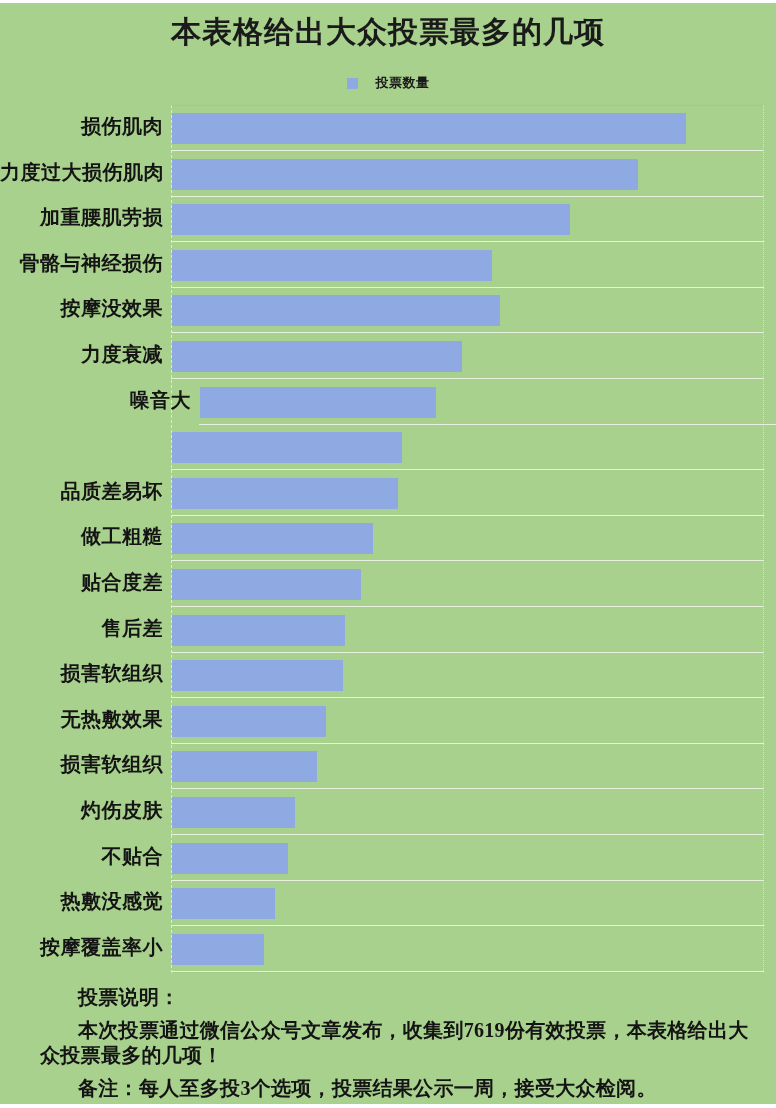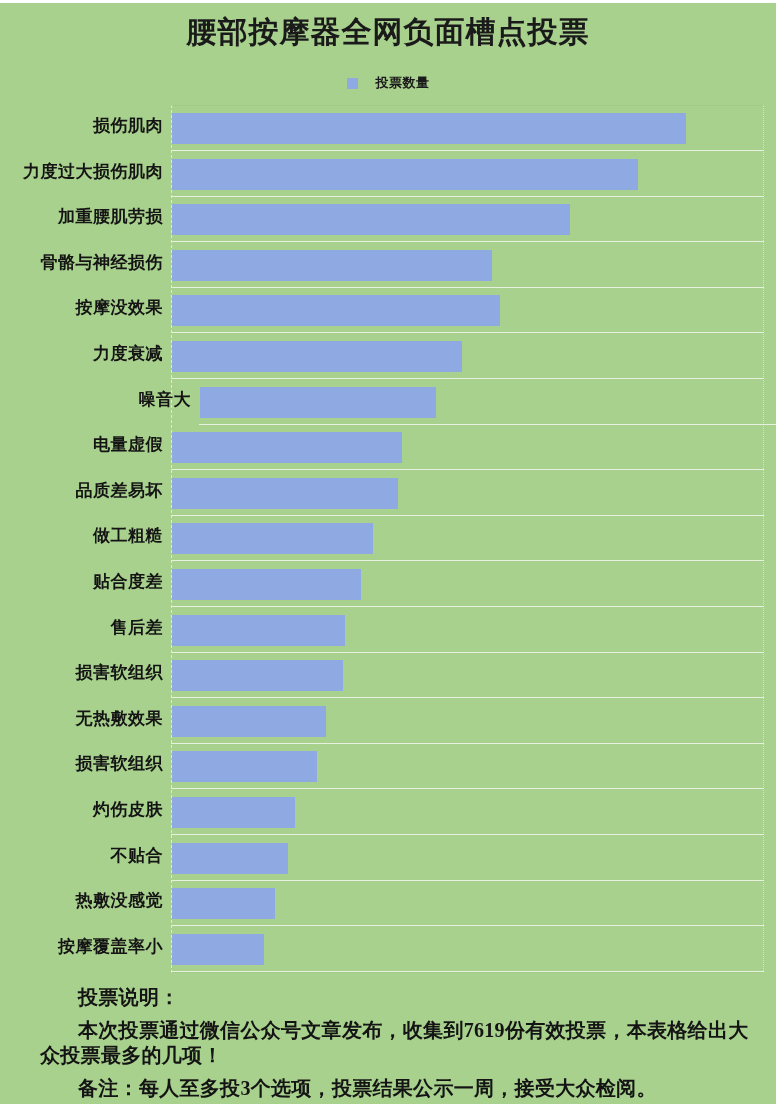--- a/index.html
+++ b/index.html
@@ -101,21 +101,21 @@
     top: 45.1px;
     height: 1px;
     background: #e8f1e0;
   }
   .row .cat-label {
     position: absolute;
     left: 0;
     width: 163px;
     top: 9px;
     text-align: right;
-    font-size: 17px;
+    font-size: 20px;
     font-weight: bold;
     color: #141414;
     letter-spacing: 0.5px;
     line-height: 24px;
     white-space: nowrap;
   }
   .row .bar {
     position: absolute;
     left: 172px;
     top: 8px;
@@ -146,21 +146,21 @@
     text-indent: 38px;
   }
 </style>
 </head>
 <body>
 
 <div id="page">
 
   <div class="top-rule"></div>
 
-  <div id="chart-title">腰部按摩器全网负面槽点投票</div>
+  <div id="chart-title">本表格给出大众投票最多的几项</div>
 
   <div id="legend">
     <span class="swatch"></span>
     <span class="legend-text">投票数量</span>
   </div>
 
   <div id="plot-wrap">
     <div id="plot-area"></div>
     <div id="rows">
         <div class="row" style="top: 0px;">
@@ -192,21 +192,20 @@
           <div class="cat-label">力度衰减</div>
           <div class="bar" style="width: 290px; background: rgb(143, 170, 227);"></div>
           <div class="gridline"></div>
         </div>
         <div class="row" style="top: 273.6px; margin-left: 28px;">
           <div class="cat-label">噪音大</div>
           <div class="bar" style="width: 236px; background: rgb(143, 170, 227);"></div>
           <div class="gridline"></div>
         </div>
         <div class="row" style="top: 319.2px;">
-          <div class="cat-label">电量虚假</div>
           <div class="bar" style="width: 230px; background: rgb(143, 170, 227);"></div>
           <div class="gridline"></div>
         </div>
         <div class="row" style="top: 364.8px;">
           <div class="cat-label">品质差易坏</div>
           <div class="bar" style="width: 226px; background: rgb(143, 170, 227);"></div>
           <div class="gridline"></div>
         </div>
         <div class="row" style="top: 410.4px;">
           <div class="cat-label">做工粗糙</div>

